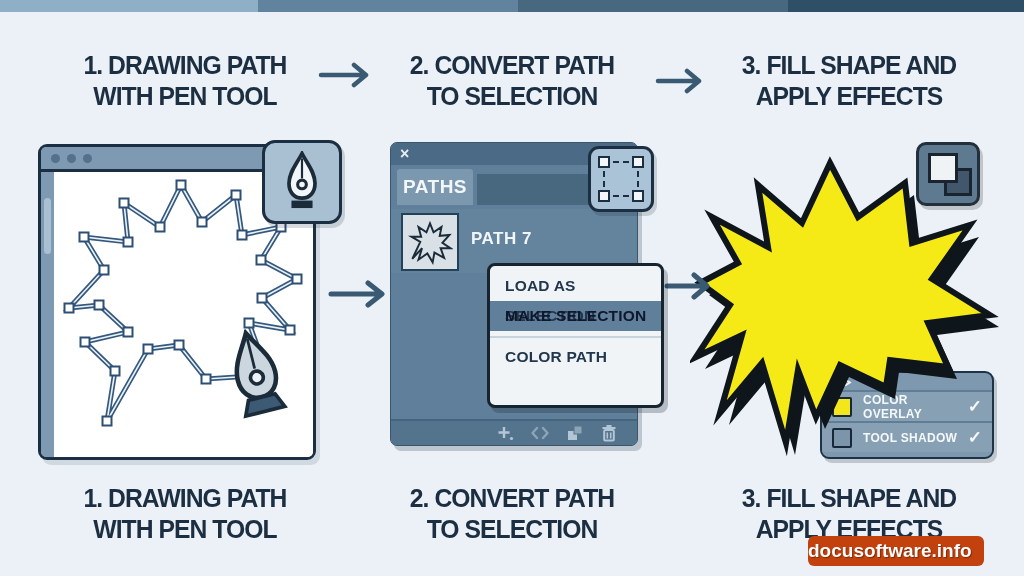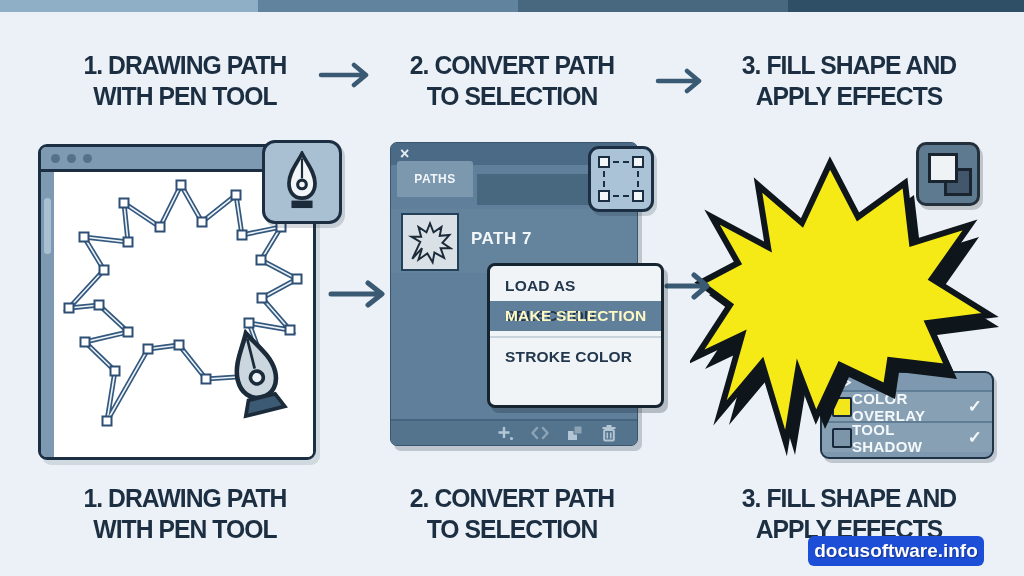--- a/index.html
+++ b/index.html
@@ -35,22 +35,22 @@
   .pen-cursor{position:absolute;left:224px;top:328px;z-index:5;transform:rotate(-14deg);}
 
   
   .paths-panel{position:absolute;left:390px;top:142px;width:246px;height:302px;
     background:#5F7F9A;border:1px solid #3A566E;border-radius:7px;z-index:2;
     box-shadow:4px 5px 0 rgba(28,46,65,.22);}
   .panel-topbar{position:absolute;left:0;top:0;right:0;height:22px;background:#4A6A85;
     border-radius:6px 6px 0 0;}
   .panel-close{position:absolute;left:9px;top:0px;color:#E8EFF4;font-size:16px;
     font-weight:bold;line-height:22px;}
-  .tab{position:absolute;left:6px;top:18px;width:76px;height:36px;background:#7C98AF;
-    color:#F2F6F9;font-weight:bold;font-size:12px;letter-spacing:.5px;line-height:36px;
+  .tab{position:absolute;left:6px;top:26px;width:76px;height:36px;background:#7C98AF;
+    color:#F2F6F9;font-weight:bold;font-size:19px;letter-spacing:.5px;line-height:36px;
     text-align:center;border-radius:3px 3px 0 0;}
   .tabstrip{position:absolute;left:86px;top:31px;right:0;height:31px;background:#47687F;}
   .path-row{position:absolute;left:0;top:66px;right:0;height:64px;background:#64839D;}
   .path-thumb{position:absolute;left:10px;top:4px;width:54px;height:54px;background:#DAE1E6;
     border:2px solid #24415A;display:flex;align-items:center;justify-content:center;}
   .path-label{position:absolute;left:80px;top:20px;color:#F2F6F9;font-weight:bold;
     font-size:17px;letter-spacing:.5px;}
   .panel-toolbar{position:absolute;left:0;bottom:0;right:0;height:26px;background:#54748E;
     border-top:2px solid #45647E;border-radius:0 0 6px 6px;display:flex;
     align-items:center;justify-content:flex-end;gap:17px;padding-right:20px;box-sizing:border-box;}
@@ -61,45 +61,45 @@
   .ants-inner{position:absolute;left:12px;top:12px;right:12px;bottom:12px;
     border:2px dashed #1C2E41;}
   .handle{position:absolute;width:8px;height:8px;background:#F4F7F9;border:2px solid #1C2E41;}
 
   
   .menu{position:absolute;left:487px;top:263px;width:177px;height:145px;background:#F1F4F7;
     border:3px solid #16242F;border-radius:8px;z-index:6;overflow:hidden;
     box-shadow:4px 5px 0 rgba(20,32,44,.25);padding-top:5px;box-sizing:border-box;}
   .menu-item{height:30px;line-height:30px;padding-left:15px;font-weight:bold;
     font-size:15.5px;color:#22374D;letter-spacing:.2px;}
-  .menu-item.hl{background:#5F7F9B;color:#fef9c3;}
+  .menu-item.hl{background:#5F7F9B;color:#0f172a;}
   .menu-div{height:2px;background:#C9D3DB;margin:5px 0;}
 
   
   .star-wrap{position:absolute;left:690px;top:155px;z-index:4;}
   .layers-button{position:absolute;left:916px;top:142px;width:58px;height:58px;
     background:#5E7A90;border:3px solid #232F3A;border-radius:10px;z-index:3;
     box-shadow:3px 4px 0 rgba(0,0,0,.18);}
   .sq-back{position:absolute;left:25px;top:23px;width:22px;height:22px;background:#42576B;
     border:3px solid #1A242E;}
   .sq-front{position:absolute;left:9px;top:8px;width:24px;height:24px;background:#EFF3F6;
     border:3px solid #1A242E;}
 
   .fx-panel{position:absolute;left:820px;top:371px;width:170px;height:84px;background:#7E99AF;
     border:2px solid #1F3346;border-radius:9px;z-index:3;box-shadow:3px 4px 0 rgba(20,32,44,.2);
     overflow:hidden;}
   .fx-head{height:17px;position:relative;}
   .fx-row{height:31px;border-top:2px solid #5F7E95;background:#87A0B3;display:flex;
     align-items:center;padding:0 10px;box-sizing:border-box;}
   .swatch{width:16px;height:16px;border:2px solid #16283A;border-radius:2px;flex:0 0 auto;}
-  .fx-label{color:#F4F8FB;font-weight:bold;font-size:15px;letter-spacing:.3px;}
+  .fx-label{color:#F4F8FB;font-weight:bold;font-size:12px;letter-spacing:.3px;margin-left:11px;}
   .fx-check{margin-left:auto;color:#F4F8FB;font-weight:bold;font-size:17px;}
 
-  .watermark{position:absolute;left:808px;top:536px;width:176px;height:30px;background:#1d4ed8;
-    border-radius:6px;color:#FDFDFD;font-weight:bold;font-size:19px;text-align:center;
+  .watermark{position:absolute;left:808px;top:536px;width:176px;height:30px;background:#c2410c;
+    border-radius:6px;color:#FDFDFD;font-weight:bold;font-size:19px;
     line-height:30px;z-index:10;text-shadow:1px 1px 1px rgba(0,0,0,.35);}
 </style>
 </head>
 <body>
 
 <div id="stage">
 
   <div class="strip" style="left:0;width:258px;background:#8FAFC6;"></div>
   <div class="strip" style="left:258px;width:260px;background:#61839E;"></div>
   <div class="strip" style="left:518px;width:270px;background:#47687F;"></div>
@@ -229,21 +229,21 @@
     <span class="handle" style="left:7px;top:7px;"></span>
     <span class="handle" style="right:7px;top:7px;"></span>
     <span class="handle" style="left:7px;bottom:7px;"></span>
     <span class="handle" style="right:7px;bottom:7px;"></span>
   </div>
 
   <div class="menu">
     <div class="menu-item">LOAD AS SELECTION</div>
     <div class="menu-item hl">MAKE SELECTION</div>
     <div class="menu-div"></div>
-    <div class="menu-item" style="height:28px;line-height:28px;">STROKE COLOR</div>
+    <div class="menu-item" style="height:28px;line-height:28px;">COLOR PATH</div>
   </div>
 
   <svg class="star-wrap" width="310" height="310" viewBox="0 0 310 310">
     <polygon transform="translate(9,12)" fill="#0E151B" points="140,8 168,62 215,28 222,88 280,70 242,124 300,160 238,168 258,212 200,205 196,232 150,210 126,262 108,215 96,288 72,208 30,258 52,180 6,202 40,150 10,128 48,108 22,62 78,92 68,30 112,68"></polygon>
     <polygon fill="#F5EA16" stroke="#0E151B" stroke-width="6" stroke-linejoin="miter" stroke-miterlimit="5" points="140,8 168,62 215,28 222,88 280,70 242,124 300,160 238,168 258,212 200,205 196,232 150,210 126,262 108,215 96,288 72,208 30,258 52,180 6,202 40,150 10,128 48,108 22,62 78,92 68,30 112,68"></polygon>
   </svg>
 
   <div class="layers-button">
     <div class="sq-back"></div>
     <div class="sq-front"></div>

